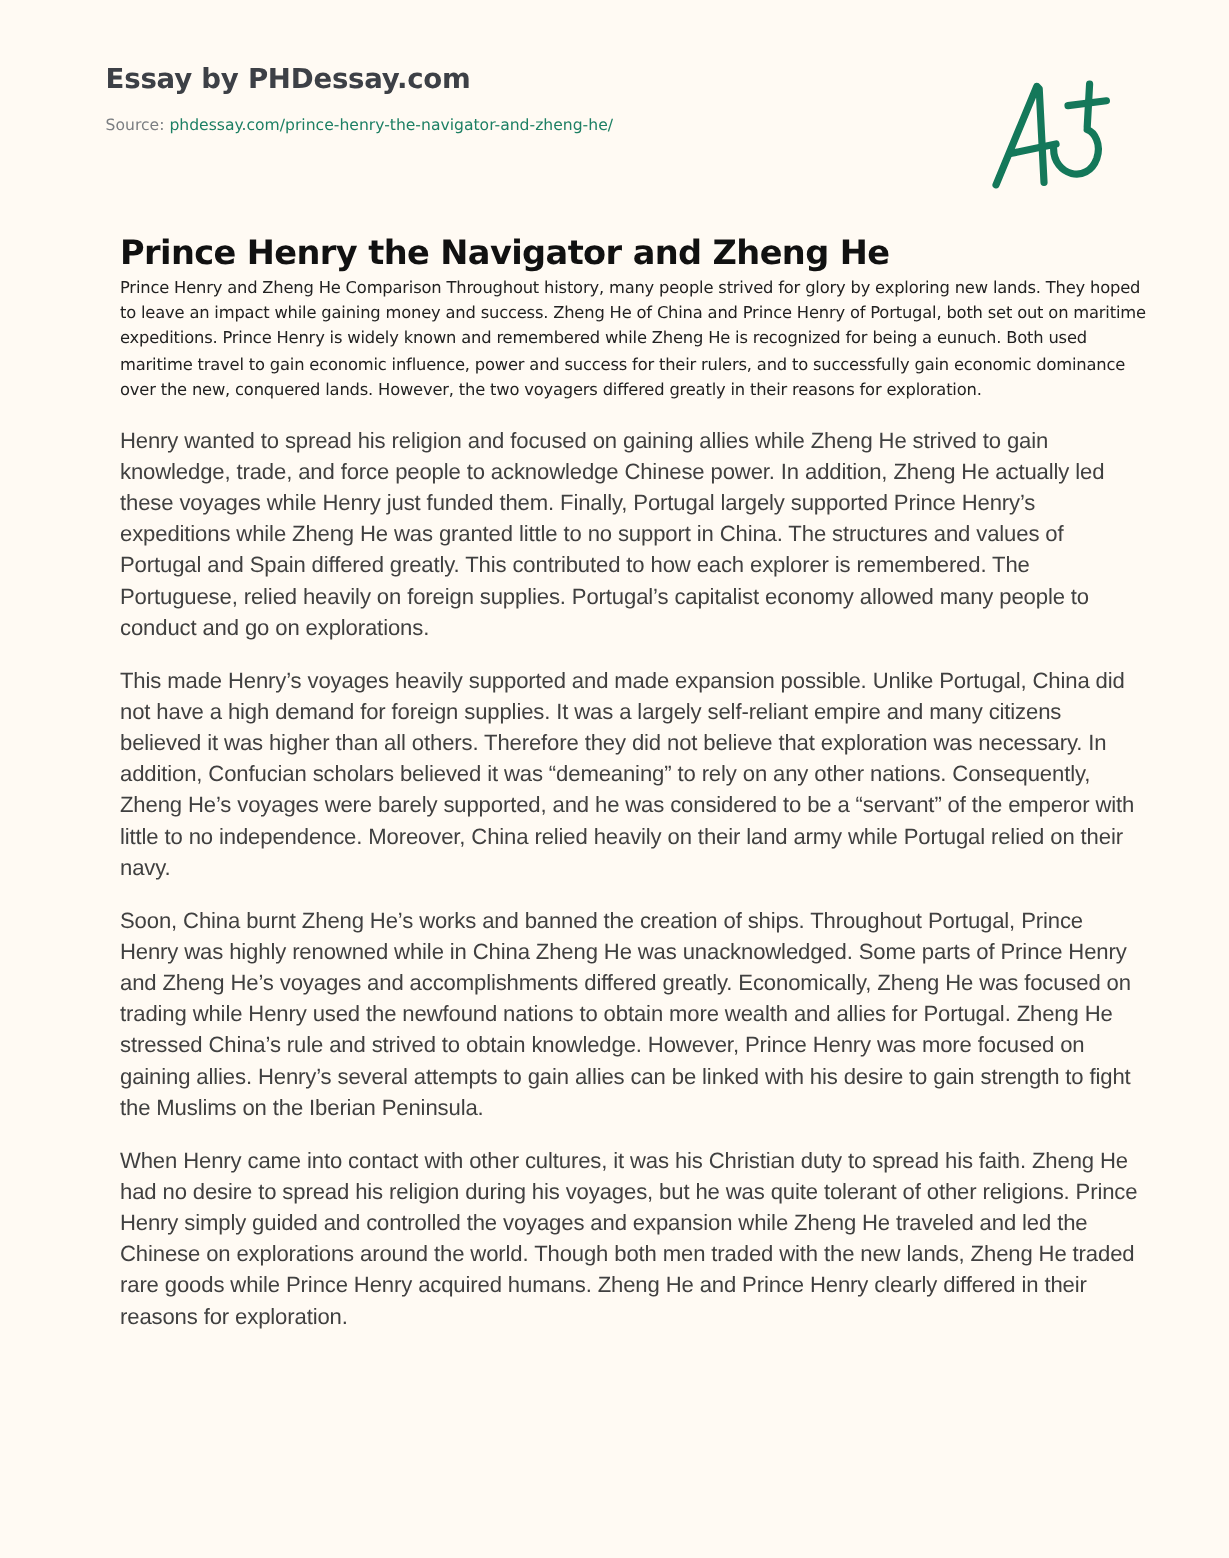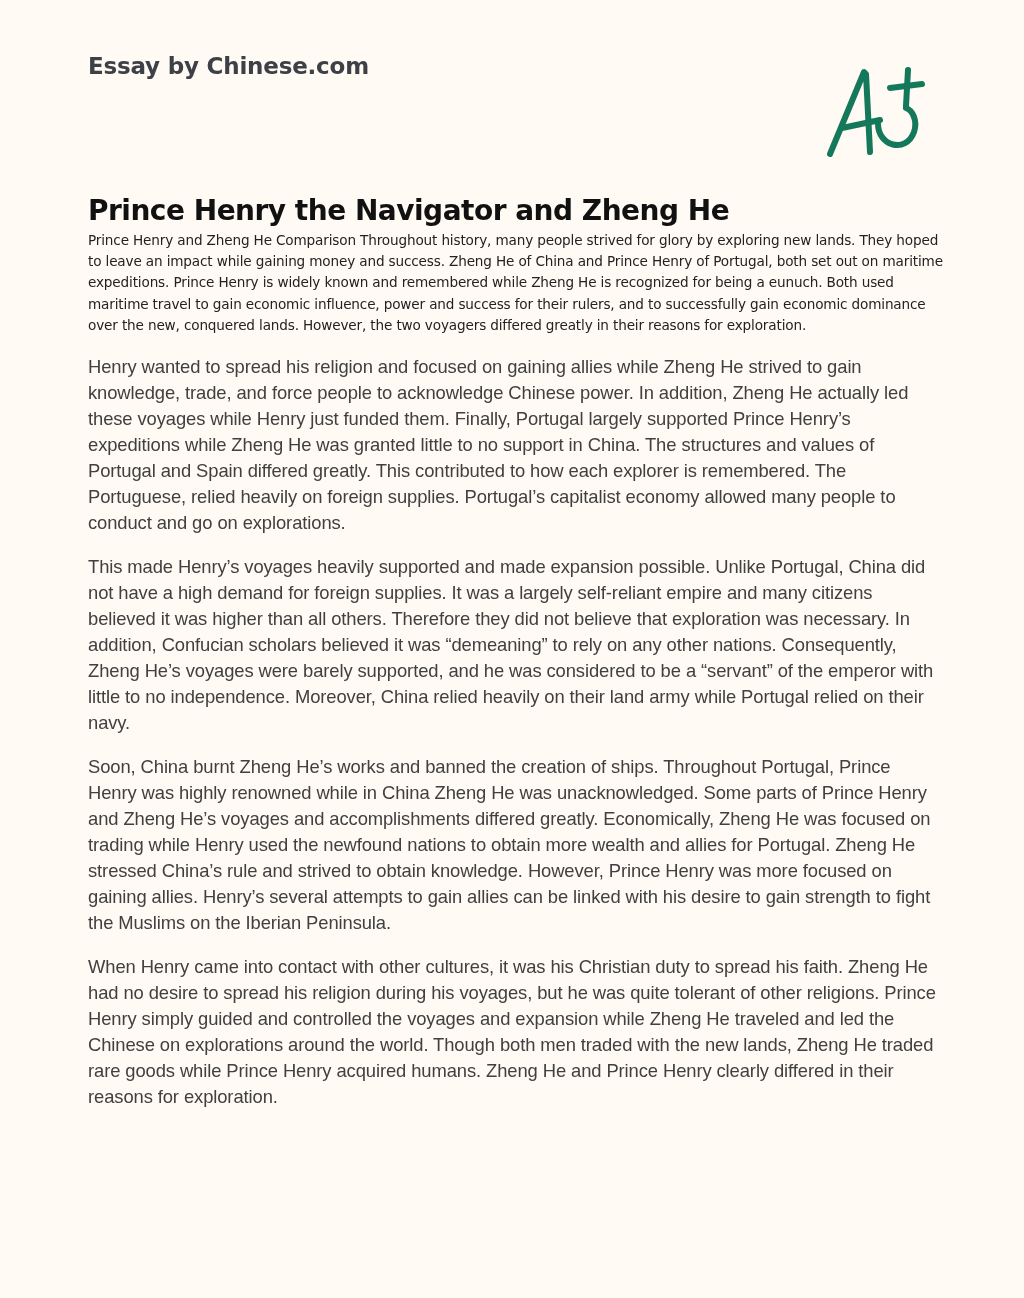--- a/index.html
+++ b/index.html
@@ -41,21 +41,21 @@
     }
     .logo {
       position: absolute;
       left: 822px;
       top: 62px;
       width: 110px;
       height: 100px;
     }
     .main {
       position: absolute;
-      left: 88px;
+      left: 100px;
       top: 192px;
       width: 850px;
     }
     .page-title {
       font-family: "DejaVu Sans", sans-serif;
       font-weight: bold;
       font-size: 28px;
       line-height: 38px;
       color: #111111;
       letter-spacing: -0.5px;
@@ -76,21 +76,24 @@
       color: #404040;
       width: 852px;
       letter-spacing: -0.1px;
     }
     .para:first-of-type { margin-top: 22px; }
   </style>
 </head>
 <body>
 
 <header class="header">
-  <div class="brand-title">Essay by Chinese.com</div>
+  <div class="brand-title">Essay by PHDessay.com</div>
+  <div class="source-line">
+    <span>Source: </span><a class="source-link" href="phdessay.com/prince-henry-the-navigator-and-zheng-he/">phdessay.com/prince-henry-the-navigator-and-zheng-he/</a>
+  </div>
 </header>
 
 <div class="logo">
   <svg width="110" height="100" viewBox="0 0 110 100" fill="none" stroke="#14785a" stroke-width="6" stroke-linecap="round" stroke-linejoin="round">
 
     <path d="M8 92 L42 10 L44 12 L48 90"></path>
     <path d="M20 66 L58 58"></path>
 
     <path d="M56 62 C56 84, 84 92, 92 70 C96 58, 90 48, 84 46"></path>
 

